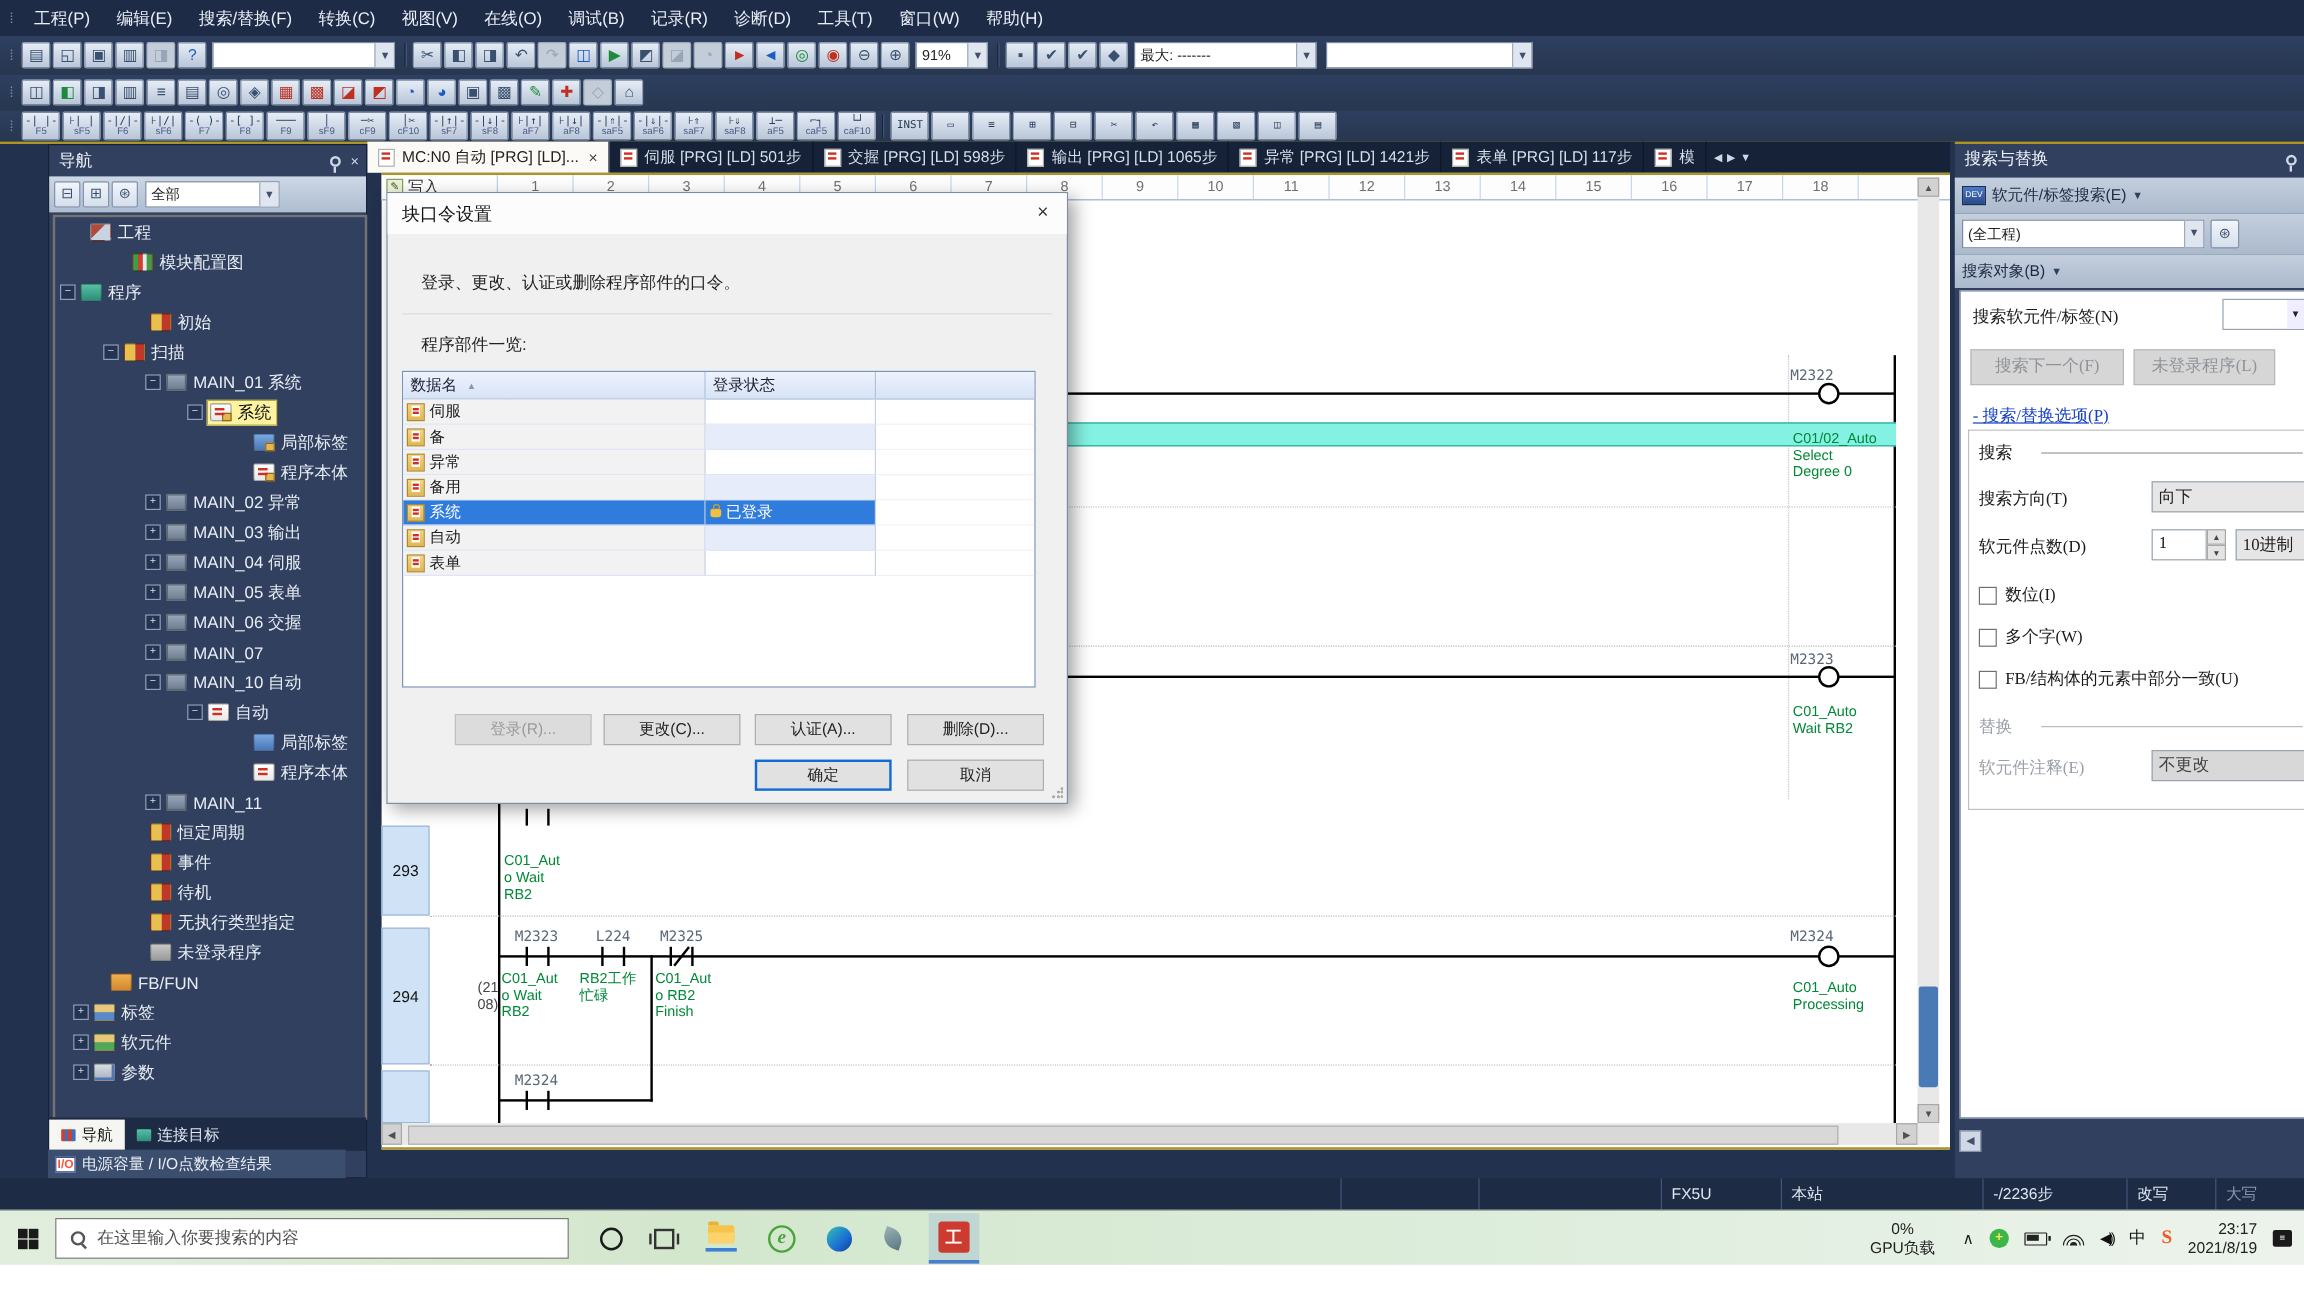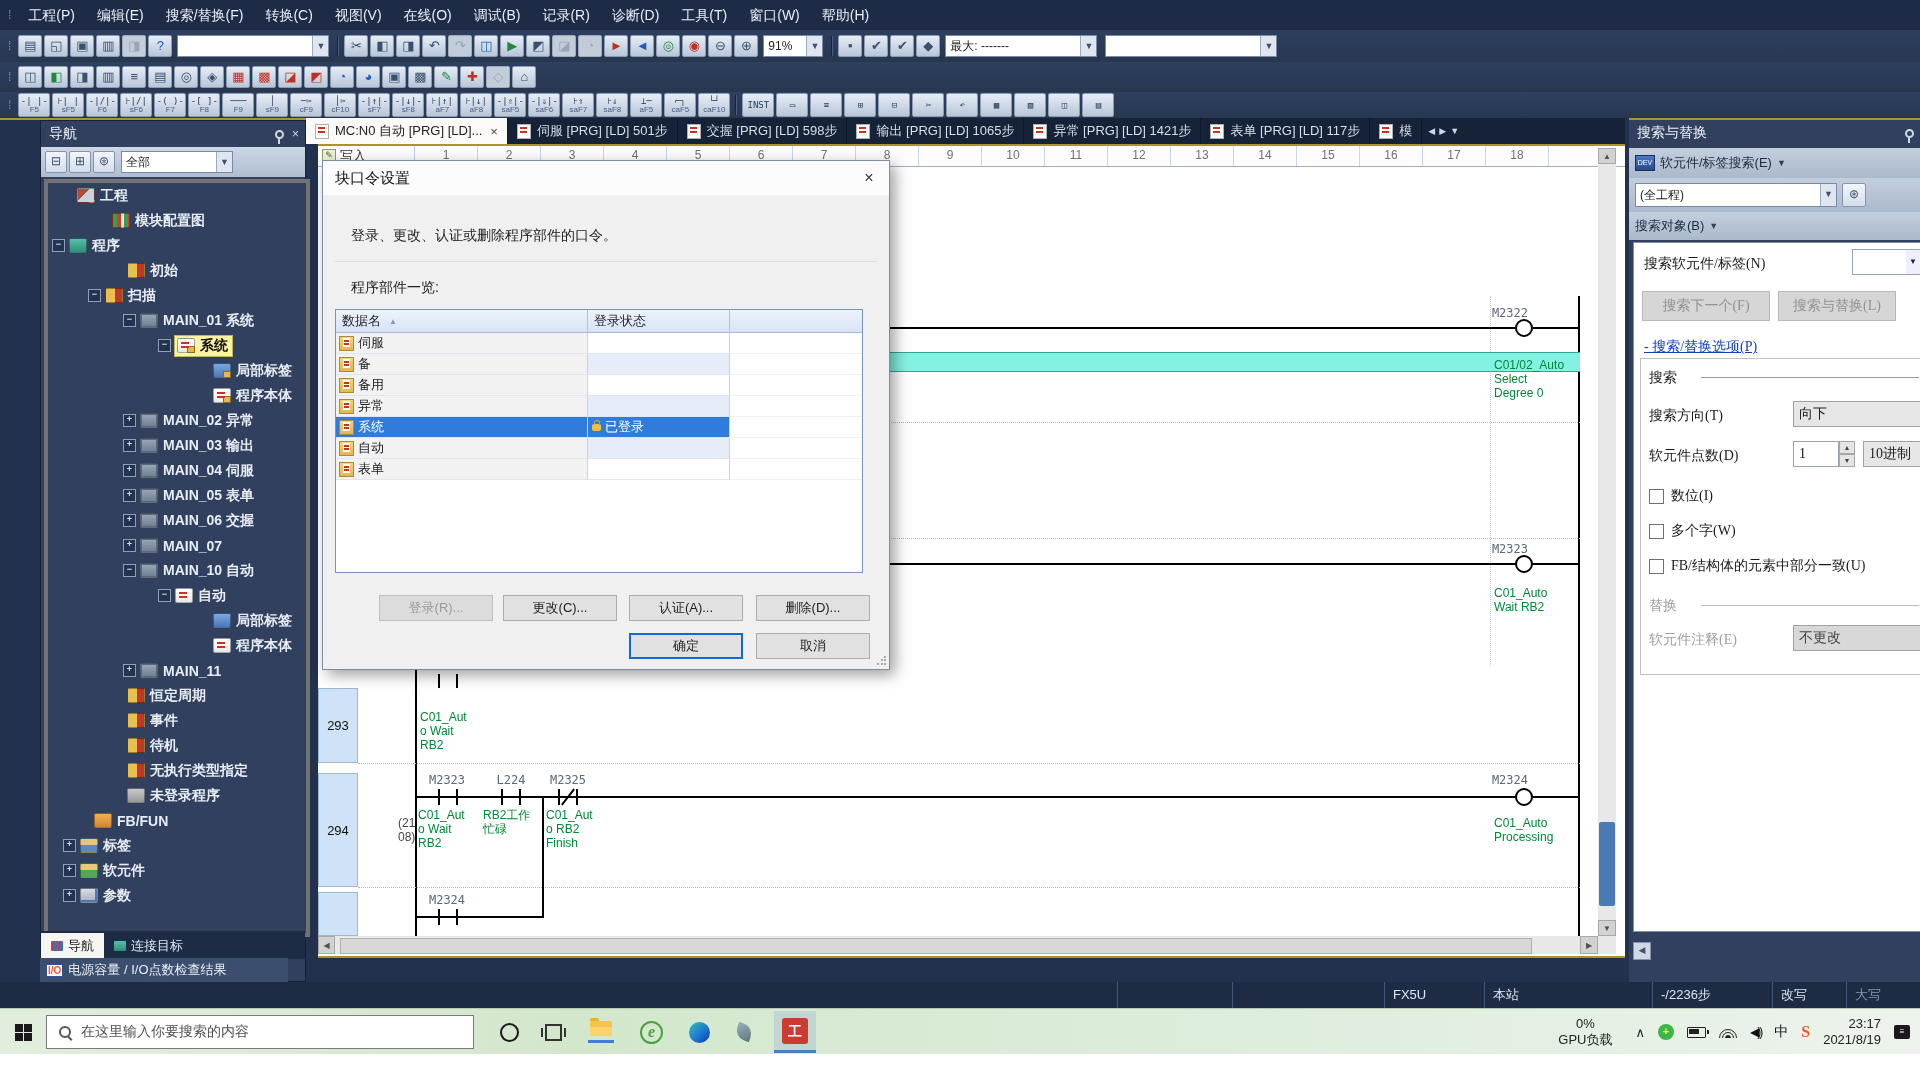--- a/index.html
+++ b/index.html
@@ -35,21 +35,21 @@
 
   
   #nav{left:40px;top:120px;width:266px;height:862px;background:#31405f;border:1px solid #16223a;box-sizing:border-box;}
   #nav-header{position:absolute;left:0;top:0;width:100%;height:26px;display:flex;align-items:center;color:#eef2f8;font-size:14px;padding-left:8px;box-sizing:border-box;}
   .winbtns{margin-left:auto;margin-right:6px;display:flex;gap:8px;color:#cfd8e6;font-size:12px;align-items:center;}
   .pin{width:5px;height:5px;border:2px solid #cfd8e6;border-radius:50%;position:relative;}
   .pin::after{content:'';position:absolute;left:1px;top:7px;width:2px;height:5px;background:#cfd8e6;}
   #nav-tools{position:absolute;left:0;top:26px;width:100%;height:30px;background:linear-gradient(#cdd8e6,#aebdd1);display:flex;align-items:center;padding:0 4px;box-sizing:border-box;gap:2px;}
   .ntb{width:20px;height:20px;border:1px solid #8494ac;background:linear-gradient(#f2f6fb,#d4deea);border-radius:2px;font-size:12px;color:#3a5070;text-align:center;line-height:19px;}
   #nav-filter{width:110px;height:20px;margin-left:4px;}
-  #tree{position:absolute;left:3px;top:58px;width:258px;height:750px;overflow:hidden;border:4px solid #737373;background:#31405f;font-weight:bold;}
+  #tree{position:absolute;left:3px;top:58px;width:258px;height:750px;overflow:hidden;border:2px solid #737373;background:#31405f;}
   .trow{display:flex;align-items:center;height:25px;color:#e8edf5;font-size:14px;white-space:nowrap;}
   .exp{flex:none;width:11px;height:11px;border:1px solid #8fa0bd;background:#243florida;background:#243350;color:#d5dde9;font-size:9px;line-height:9px;text-align:center;margin-right:4px;}
   .exp:empty{visibility:hidden;}
   .hl{display:flex;align-items:center;padding:1px 4px 1px 0;}
   .trow.sel .hl{background:#fdf3a0;outline:1px solid #c8b84c;color:#111;padding-left:2px;}
   .ti{flex:none;width:16px;height:13px;border-radius:2px;margin-right:5px;border:1px solid rgba(0,0,0,.35);}
   .ic-prj{background:linear-gradient(135deg,#b24a3a 40%,#c8d2e0 40%);}
   .ic-mod{background:repeating-linear-gradient(90deg,#3aa048 0 4px,#d04030 4px 8px,#e8e8e8 8px 11px);}
   .ic-prgfold{background:linear-gradient(#58c0a8,#2e8f78);}
   .ic-exec{background:linear-gradient(90deg,#e8c050 55%,#c03828 55%);}
@@ -882,31 +882,31 @@
               <span>备</span>
             </span>
             <span class="ds">
               <span></span>
             </span>
             <span class="dx"></span>
           </div>
           <div class="drow">
             <span class="dn">
               <span class="di"></span>
-              <span>备用</span>
+              <span>异常</span>
             </span>
             <span class="ds">
               <span></span>
             </span>
             <span class="dx"></span>
           </div>
           <div class="drow">
             <span class="dn">
               <span class="di"></span>
-              <span>异常</span>
+              <span>备用</span>
             </span>
             <span class="ds">
               <span></span>
             </span>
             <span class="dx"></span>
           </div>
           <div class="drow dsel">
             <span class="dn">
               <span class="di"></span>
               <span>系统</span>
@@ -971,21 +971,21 @@
       <span>搜索对象(B)</span>
       <span class="dropc">▼</span>
     </div>
     <div id="sp-content">
       <span class="slabel" style="left:10px;top:12px">搜索软元件/标签(N)</span>
       <span class="scombo white" style="left:218px;top:6px;width:69px;height:26px">
         <span class="cv"></span>
           <span class="ca" style="width:14px;background:#eef;font-size:8px;line-height:24px;text-align:center">▼</span>
       </span>
       <div class="gbtn" style="left:8px;top:48px;width:128px;height:30px;line-height:28px">搜索下一个(F)</div>
-      <div class="gbtn" style="left:144px;top:48px;width:118px;height:30px;line-height:28px">搜索与替换(L)</div>
+      <div class="gbtn" style="left:144px;top:48px;width:118px;height:30px;line-height:28px">未登录程序(L)</div>
       <a id="opt-link">- 搜索/替换选项(P)</a>
       <div id="gbox">
         <span class="slabel" style="left:8px;top:10px">搜索</span>
         <div class="secline" style="left:60px;top:18px;width:218px"></div>
         <span class="slabel" style="left:8px;top:48px">搜索方向(T)</span>
         <span class="scombo" style="left:152px;top:42px;width:129px;height:26px">
           <span class="cv">向下</span>
         </span>
         <span class="slabel" style="left:8px;top:88px">软元件点数(D)</span>
         <span class="spin" style="left:152px;top:82px;width:46px;height:26px;line-height:24px">1</span>

